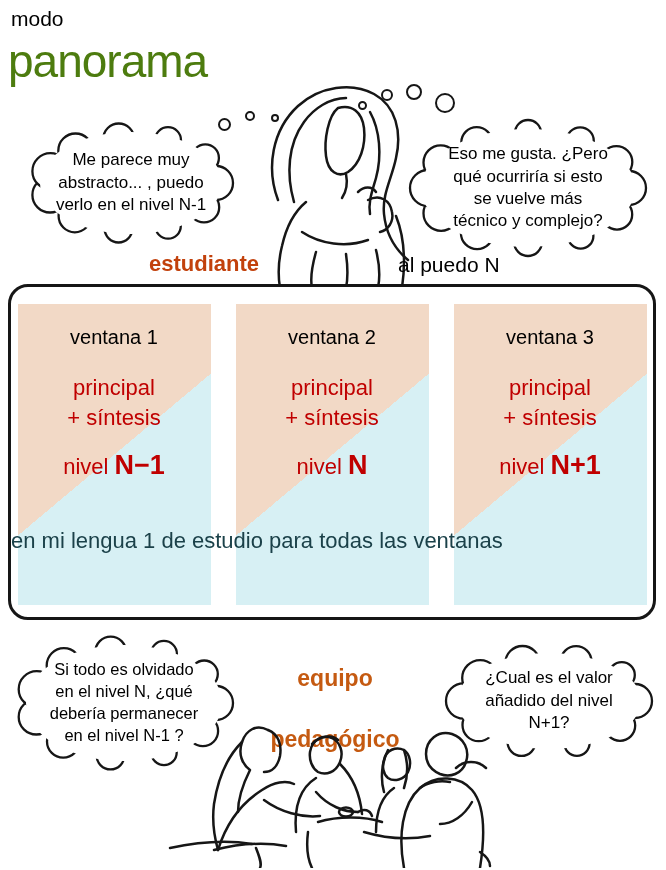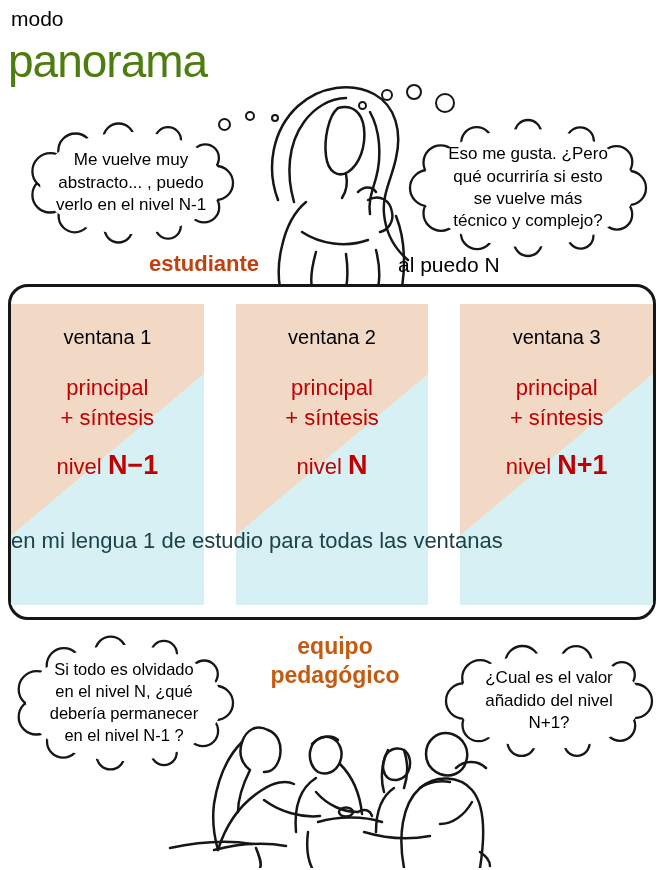--- a/index.html
+++ b/index.html
@@ -17,30 +17,30 @@
   .cloud-bump{fill:#fff;stroke:#161616;stroke-width:2.3;}
   .cloud-core{fill:#fff;stroke:none;}
   .cloud-text{position:absolute;left:7%;right:7%;top:5%;bottom:5%;display:flex;flex-direction:column;justify-content:center;text-align:center;font-size:17px;line-height:1.32;}
   .cloud-text span{display:block;}
 
   .dot{position:absolute;background:#fff;border:2.2px solid #161616;border-radius:50%;box-sizing:border-box;}
 
   .student-label{position:absolute;left:138px;top:251px;width:132px;text-align:center;font-size:22px;font-weight:bold;color:#c2410c;}
   .level-note{position:absolute;left:398px;top:253px;font-size:21px;}
 
-  .big-box{position:absolute;left:8px;top:284px;width:648px;height:336px;box-sizing:border-box;border:3px solid #161616;border-radius:20px;background:#fff;display:flex;gap:32px;justify-content:center;padding-top:17px;}
+  .big-box{position:absolute;left:8px;top:284px;width:648px;height:336px;box-sizing:border-box;border:3px solid #161616;border-radius:20px;background:#fff;display:flex;gap:25px;justify-content:center;padding-top:17px;}
   .panel{width:193px;height:301px;background:linear-gradient(140deg,#f2d9c6 50%,#d7f0f4 50%);text-align:center;}
   .panel-title{margin-top:22px;font-size:20px;color:#000;}
   .panel-main{margin-top:24px;font-size:22px;font-weight:normal;color:#c00000;line-height:1.38;}
   .panel-level{margin-top:16px;font-size:22px;color:#c00000;}
   .panel-level b{font-size:27px;font-weight:bold;}
   .box-footer{position:absolute;left:0;right:0;top:241px;text-align:left;font-size:22px;color:#1b4149;}
 
   .team-label{position:absolute;left:240px;top:632px;width:190px;text-align:center;font-size:23px;font-weight:bold;color:#c55a11;line-height:1.28;}
-  .team-label span{display:block;}
+  .team-label span{display:block;margin-top:32px;}
 </style>
 </head>
 <body>
 
 <div class="stage">
 
   <div class="mode">modo</div>
   <div class="title">panorama</div>
 
   <svg class="illustration sketch" style="left:250px;top:82px;" width="205" height="206" viewBox="0 0 205 206">
@@ -76,21 +76,21 @@
         <circle cx="48.8" cy="96.1" r="16.2" class="cloud-bump"></circle>
         <circle cx="24.0" cy="74.9" r="17.6" class="cloud-bump"></circle>
         <circle cx="24.4" cy="51.2" r="18.0" class="cloud-bump"></circle>
         <circle cx="49.5" cy="30.7" r="17.2" class="cloud-bump"></circle>
         <circle cx="92.7" cy="18.9" r="15.4" class="cloud-bump"></circle>
         <circle cx="142.0" cy="20.2" r="13.0" class="cloud-bump"></circle>
         <circle cx="179.3" cy="37.9" r="13.6" class="cloud-bump"></circle>
         <ellipse cx="105" cy="63" rx="91" ry="51" class="cloud-core"></ellipse>
       </svg>
     <div class="cloud-text">
-      <span>Me vuelve muy</span>
+      <span>Me parece muy</span>
       <span>abstracto... , puedo</span>
       <span>verlo en el nivel N-1</span>
     </div>
   </div>
 
   <div class="cloud" style="left:407px;top:117px;width:242px;height:142px;">
       <svg width="242" height="142" viewBox="0 0 242 142">
         <circle cx="222.0" cy="71.0" r="17.0" class="cloud-bump"></circle>
         <circle cx="210.0" cy="97.4" r="15.2" class="cloud-bump"></circle>
         <circle cx="173.7" cy="118.9" r="12.7" class="cloud-bump"></circle>

